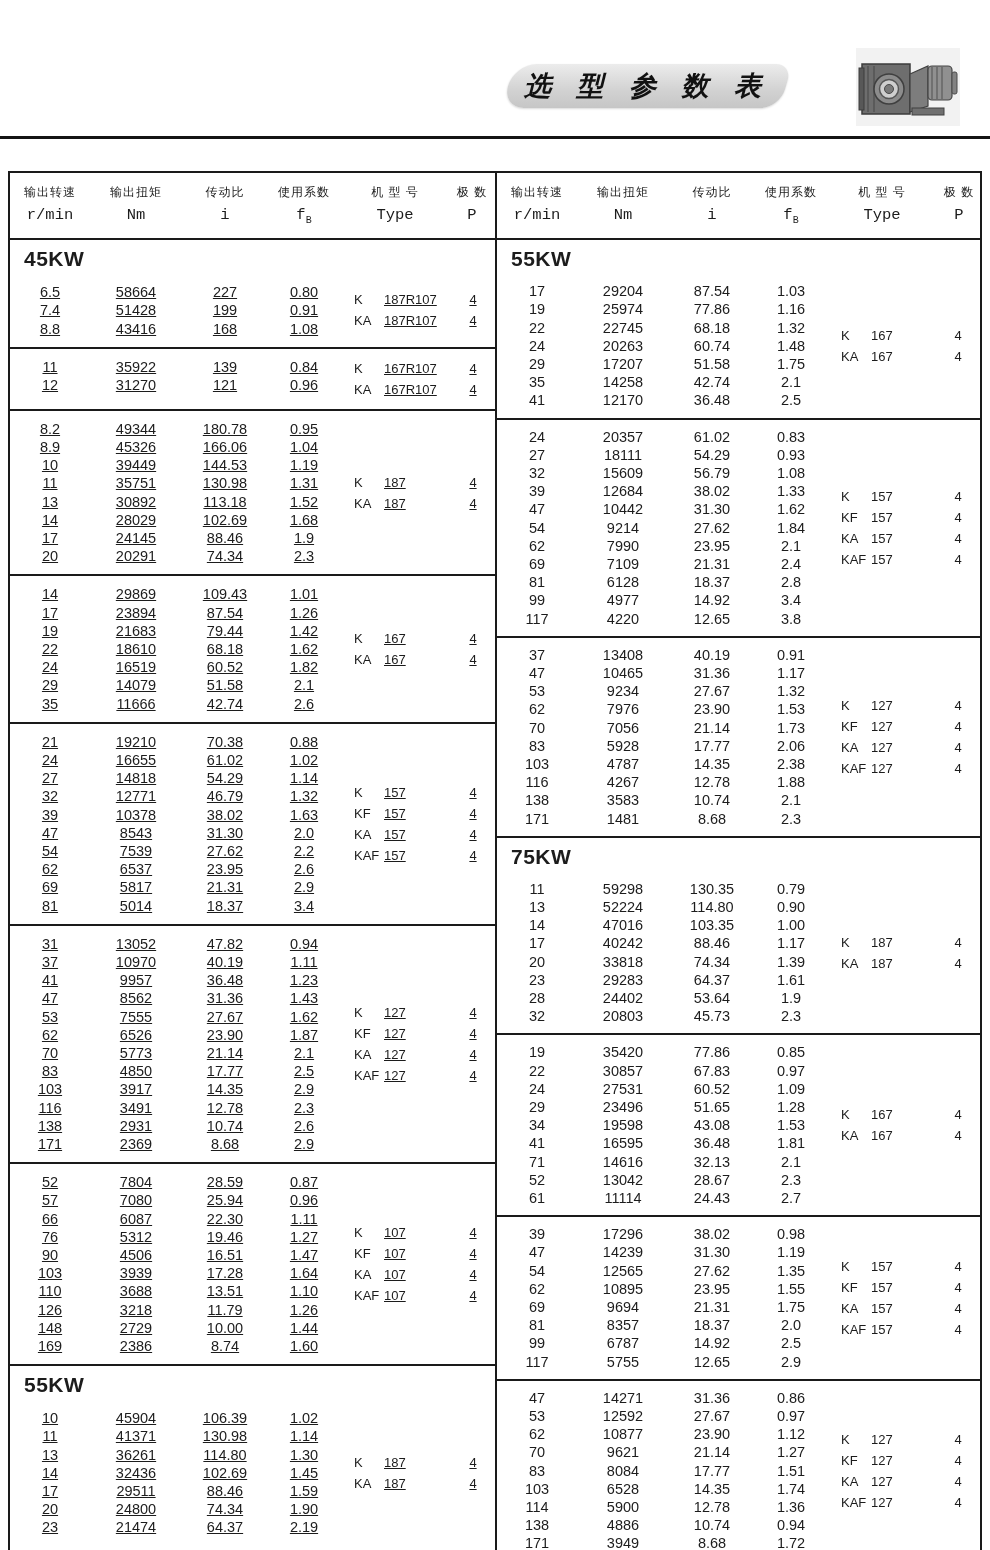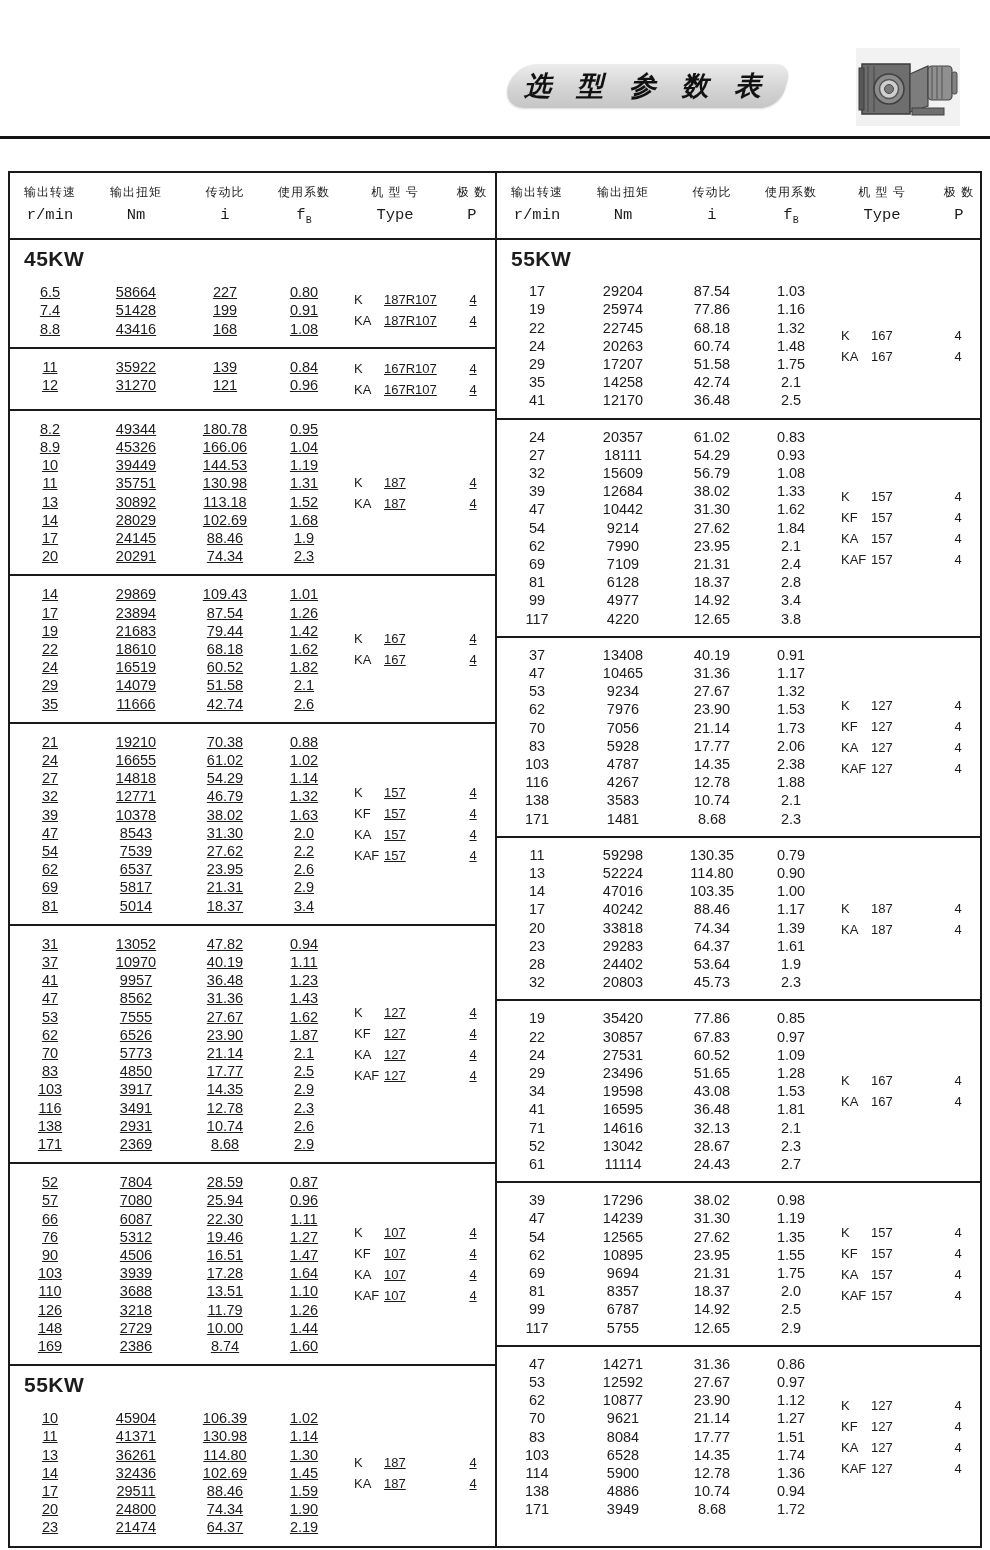--- a/index.html
+++ b/index.html
@@ -860,20 +860,21 @@
                 <div class="tp">4</div>
               </div>
               <div class="trow">
                 <div class="tlabel"><span class="tprefix">KAF</span><span class="tsize">127</span></div>
                 <div class="tp">4</div>
               </div>
             </div>
           </div>
         </div>
         <div class="section">
+          <div class="kw-title">75KW</div>
           <div class="block">
             <div class="rows">
               <div class="drow">
                 <div class="cell">11</div>
                 <div class="cell">59298</div>
                 <div class="cell">130.35</div>
                 <div class="cell">0.79</div>
               </div>
               <div class="drow">
                 <div class="cell">13</div>

